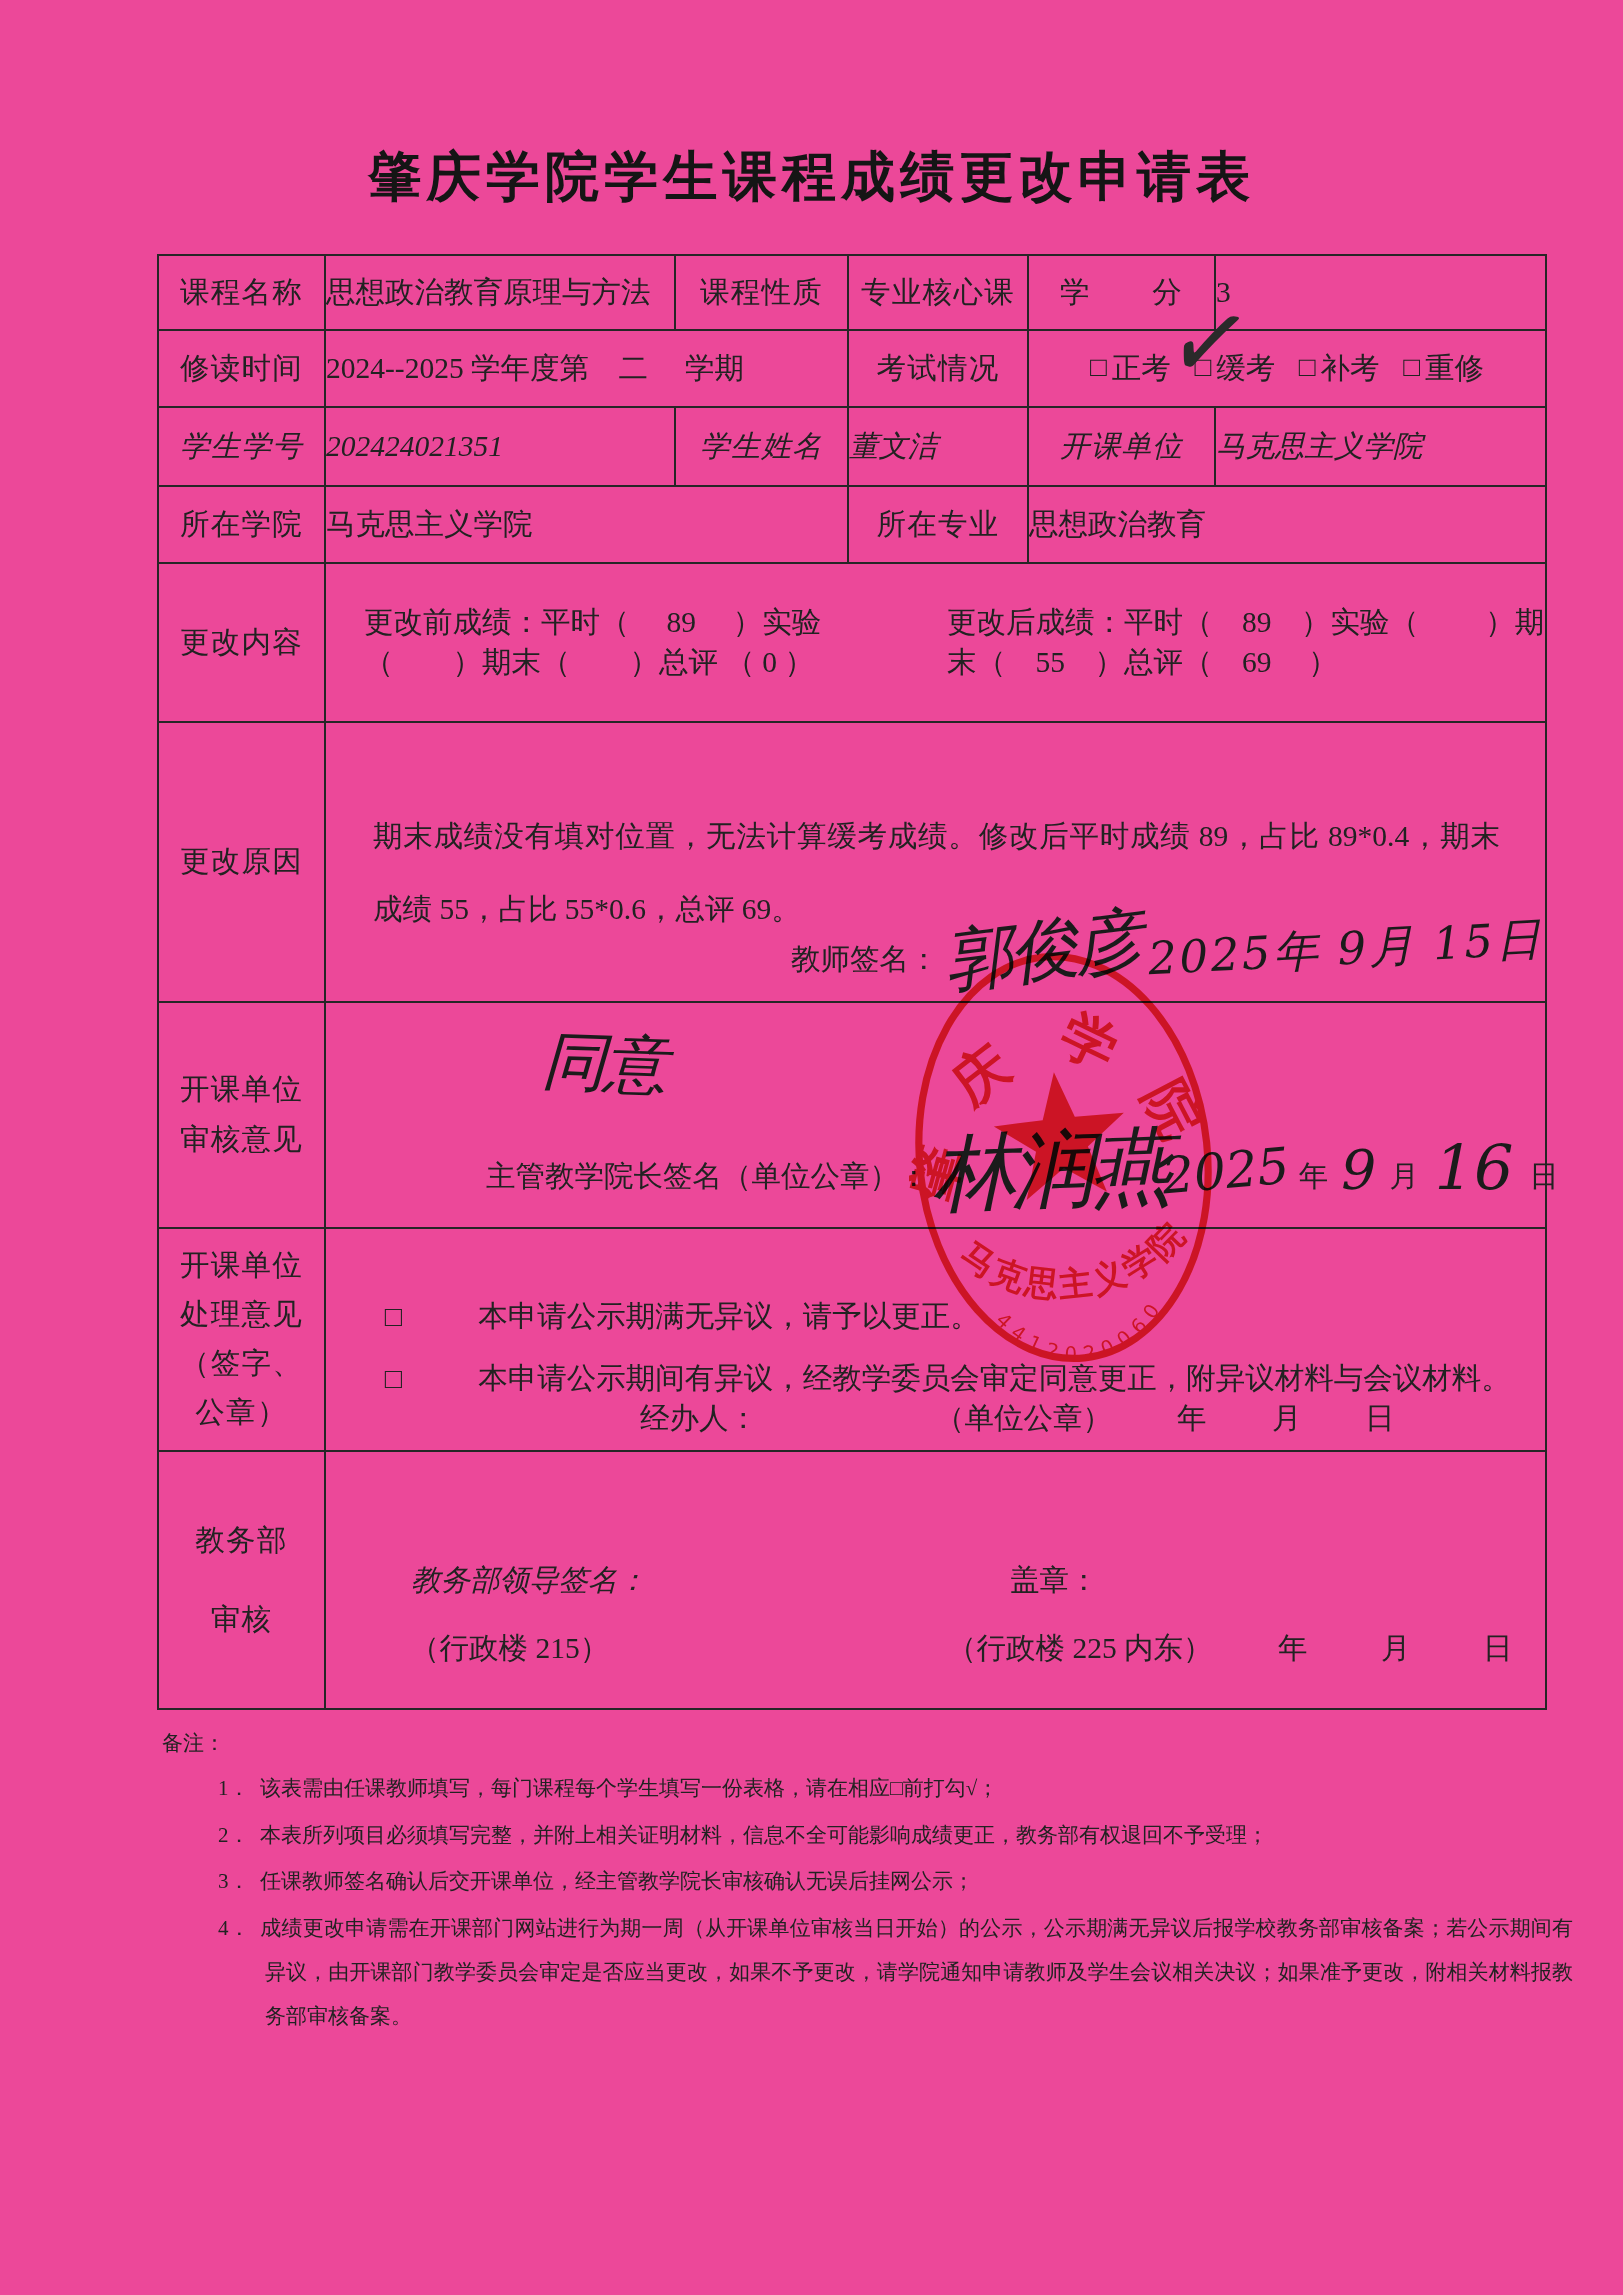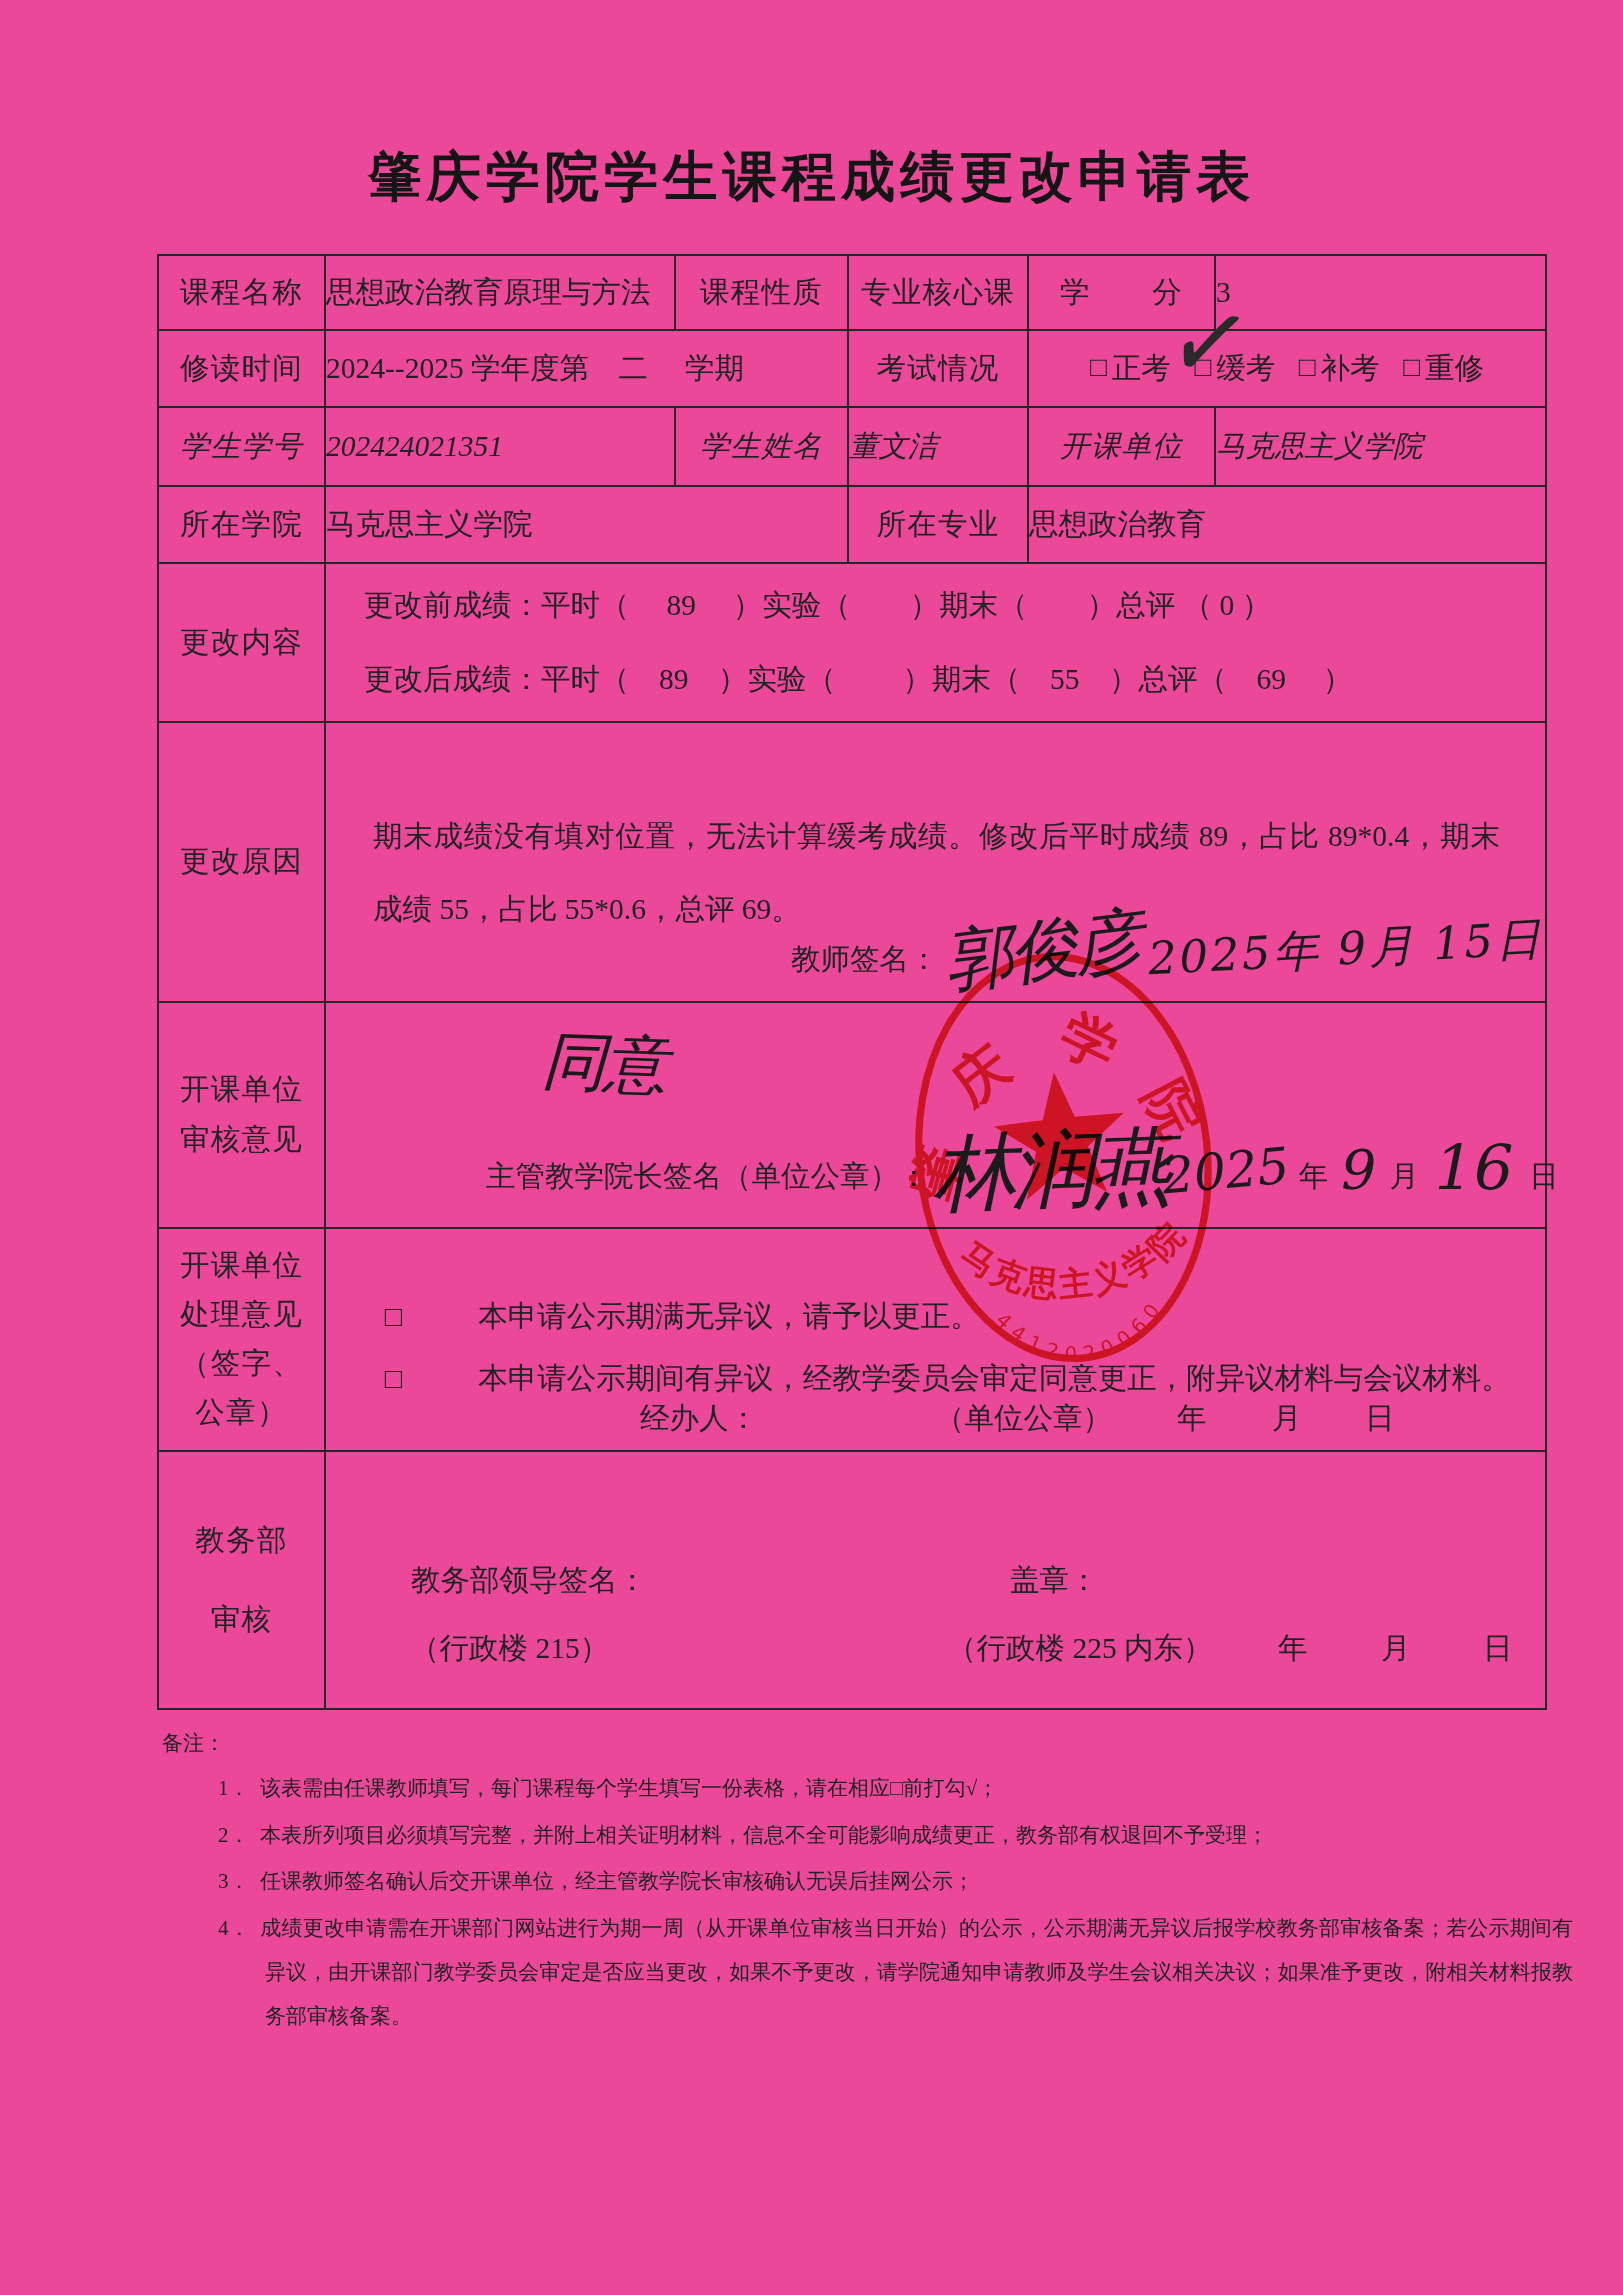--- a/index.html
+++ b/index.html
@@ -28,21 +28,21 @@
 
   .exam-cell{display:flex;align-items:center;justify-content:center;gap:23.6px;position:relative;overflow:visible;}
   .exam-opt{display:flex;align-items:center;gap:5.2px;position:relative;}
   .cb{font-size:27.5px;position:relative;top:-1.3px;}
   .hand-check{
     position:absolute;left:-22px;top:-51px;font-size:90px;font-weight:700;color:#2a2a2a;
     transform:rotate(14deg) scaleY(1.25);font-family:"DejaVu Sans",sans-serif;line-height:1;
   }
 
   .content-cell{position:relative;overflow:visible;}
-  .cc-lines{display:flex;flex-direction:column;justify-content:center;height:100%;gap:34px;padding-left:38px;}
+  .cc-lines{display:flex;flex-direction:row;justify-content:center;height:100%;gap:34px;padding-left:38px;}
 
   .reason-text{margin:22px 45px 0 47px;line-height:73px;text-align:justify;}
   .hw{font-style:italic;font-family:"DejaVu Serif",serif;color:#1b1b1b;}
   .teacher-sign{position:absolute;left:465px;bottom:9.2px;white-space:nowrap;font-size:29.5px;}
   .sig-teacher{font-size:69px;display:inline-block;transform:rotate(-7deg);margin:0 9.2px 0 5.2px;position:relative;top:5.2px;letter-spacing:-3.9px;}
   .date-teacher{font-size:45px;display:inline-block;transform:rotate(-3deg);position:relative;top:-5.2px;letter-spacing:2.6px;}
 
   .approve{position:absolute;left:216px;top:17px;font-size:64px;transform:rotate(2deg);letter-spacing:-2.6px;}
   .dean-line{position:absolute;left:160px;bottom:11.8px;white-space:nowrap;font-size:29.5px;}
   .sig-dean{font-size:84px;display:inline-block;transform:rotate(-2deg);position:relative;top:13px;margin:0 -2.6px 0 3.9px;letter-spacing:-5.2px;}
@@ -57,21 +57,21 @@
   .opt-line .cb2{font-size:29px;margin-right:76px;}
   .opt2{margin-top:14.4px;}
   .operator-line{position:absolute;left:0;bottom:11.8px;width:100%;height:39px;font-size:29.5px;}
   .operator-line span{position:absolute;white-space:nowrap;}
   .op-label{left:314px;}
   .op-seal{left:609px;}
   .op-y{left:851px;} .op-m{left:946px;} .op-d{left:1039px;}
 
   .edu-cell{position:relative;}
   .edu-cell span{position:absolute;white-space:nowrap;font-size:29.5px;}
-  .edu-sign-label{left:85px;top:109px;}
+  .edu-sign-label{left:85px;top:109px;font-style:italic;}
   .edu-sign-loc{left:84px;top:177px;}
   .edu-seal-label{left:684px;top:109px;}
   .edu-seal-loc{left:621px;top:177px;font-family:Liberation Serif, serif;}
   .edu-y{left:952px;top:177px;}
   .edu-m{left:1055px;top:177px;}
   .edu-d{left:1157px;top:177px;}
 
   .notes{position:absolute;left:162px;top:1721px;width:1411px;font-size:21px;line-height:44px;color:#222;}
   .notes-label{margin-bottom:1.3px;}
   .note{padding-left:103px;text-indent:-47px;margin-bottom:2.6px;text-align:justify;}

